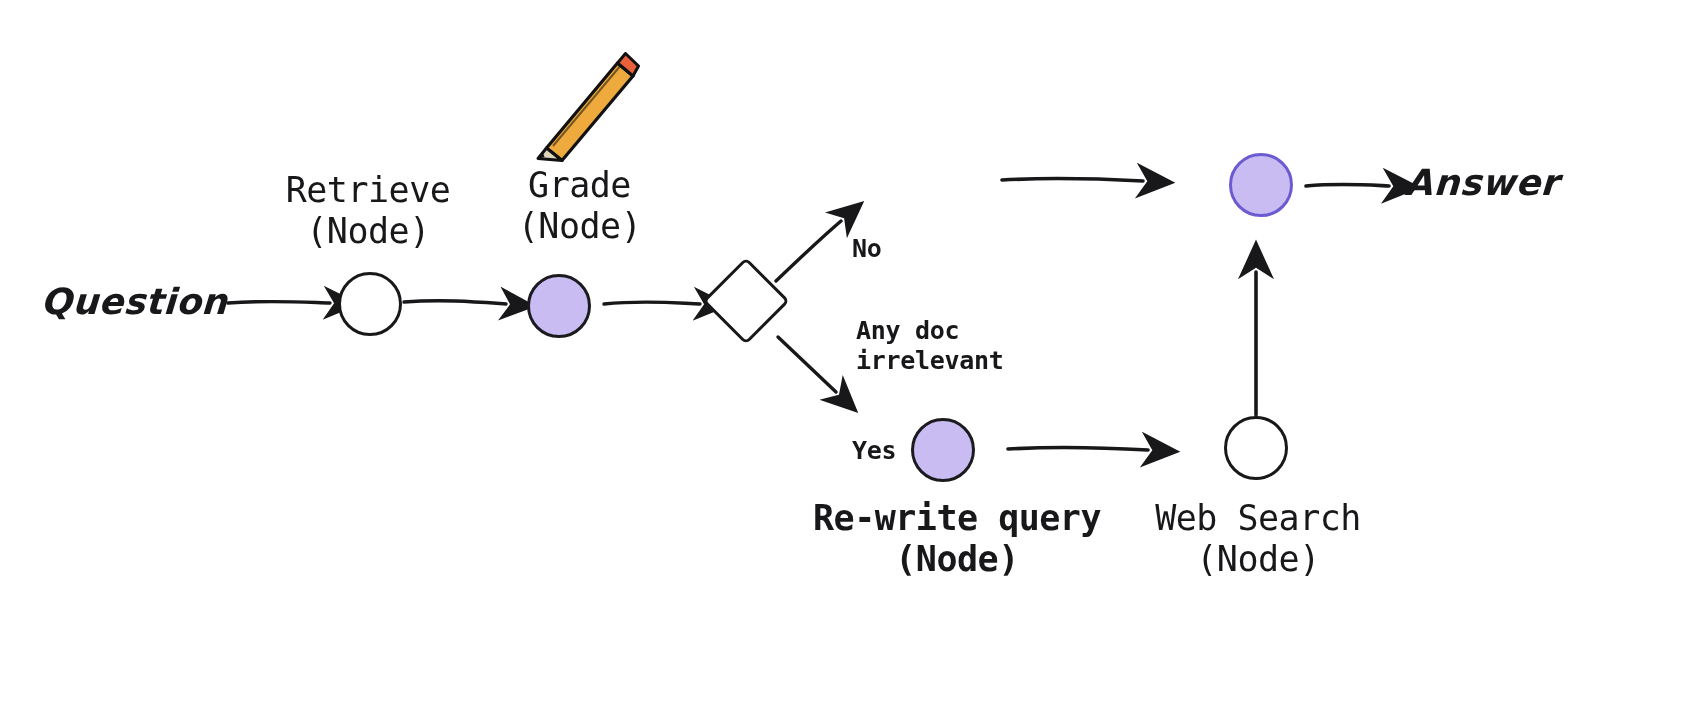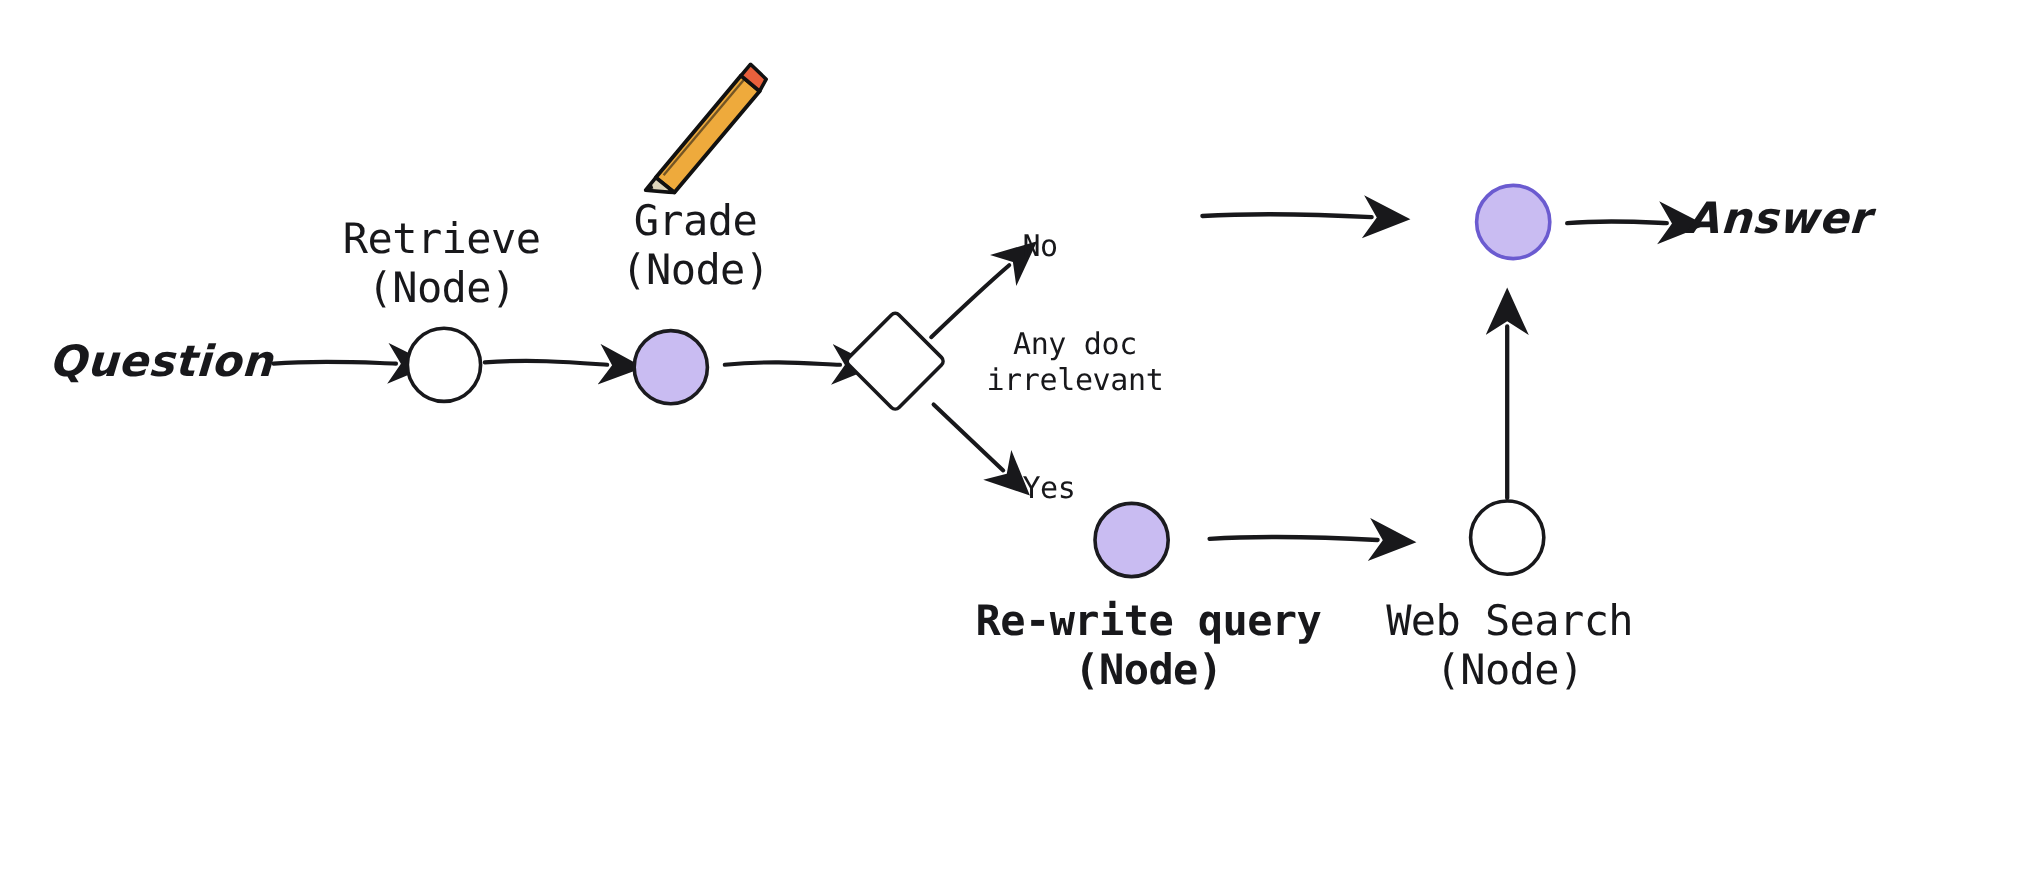--- a/index.html
+++ b/index.html
@@ -38,22 +38,23 @@
   .node-label {
     font-family: "DejaVu Sans Mono", monospace;
     font-size: 35px;
     font-weight: 400;
     letter-spacing: -0.5px;
     text-align: center;
   }
   .edge-label {
     font-family: "DejaVu Sans Mono", monospace;
     font-size: 25px;
-    font-weight: 400;
+    font-weight: 700;
     letter-spacing: -0.3px;
+    margin-top: 44px;
   }
   .hand-label {
     font-family: "DejaVu Sans", sans-serif;
     font-size: 36px;
     font-weight: 600;
     font-style: italic;
     letter-spacing: 0.5px;
     transform: skewX(-6deg);
   }
 
@@ -134,21 +135,21 @@
     </g>
 
     <g>
       <path d="M1256,415 C1256,370 1256,320 1256,272" stroke="#18181b" stroke-width="3.6" fill="none" stroke-linecap="round" marker-end="url(#ah)"></path>
     </g>
   </svg>
 
   <div class="lbl hand-label" style="left:44px; top:281px;">Question</div>
 
   <div class="node-circle plain" style="left:338px; top:272px; width:64px; height:64px;"></div>
-  <div class="lbl node-label" style="left:258px; top:180px; width:220px;">Retrieve
+  <div class="lbl node-label" style="left:258px; top:170px; width:220px;">Retrieve
 (Node)</div>
 
   <div class="node-circle accent-dark" style="left:527px; top:274px; width:64px; height:64px;"></div>
   <div class="lbl node-label" style="left:472px; top:165px; width:215px;">Grade
 (Node)</div>
 
   <svg class="pencil-icon" style="left:524px; top:52px;" width="116" height="110" viewBox="0 0 116 110" xmlns="http://www.w3.org/2000/svg">
 
     <path d="M22.5,96.0 L93.5,11.0 L109.0,24.0 L38.0,108.5 Z" fill="#eeaa3c" stroke="#111111" stroke-width="3.2" stroke-linejoin="round"></path>
 
@@ -160,21 +161,21 @@
 
     <path d="M14.0,106.5 L20.5,105.0 L18.5,99.5 Z" fill="#111111"></path>
   </svg>
 
   <div class="node-diamond" style="left:715px; top:270px; width:62px; height:62px;"></div>
 
   <div class="lbl edge-label" style="left:852px; top:190px;">No</div>
 
   <div class="lbl edge-label" style="left:852px; top:392px;">Yes</div>
 
-  <div class="lbl edge-label" style="left:822px; top:272px; text-align:center;">Any doc
+  <div class="lbl edge-label" style="left:856px; top:272px; text-align:left;">Any doc
 irrelevant</div>
 
   <div class="node-circle accent" style="left:1229px; top:153px; width:64px; height:64px;"></div>
 
   <div class="lbl hand-label" style="left:1408px; top:162px;">Answer</div>
 
   <div class="node-circle accent-dark" style="left:911px; top:418px; width:64px; height:64px;"></div>
   <div class="lbl node-label" style="left:807px; top:498px; width:300px;font-weight:bold;">Re-write query
 (Node)</div>
 

